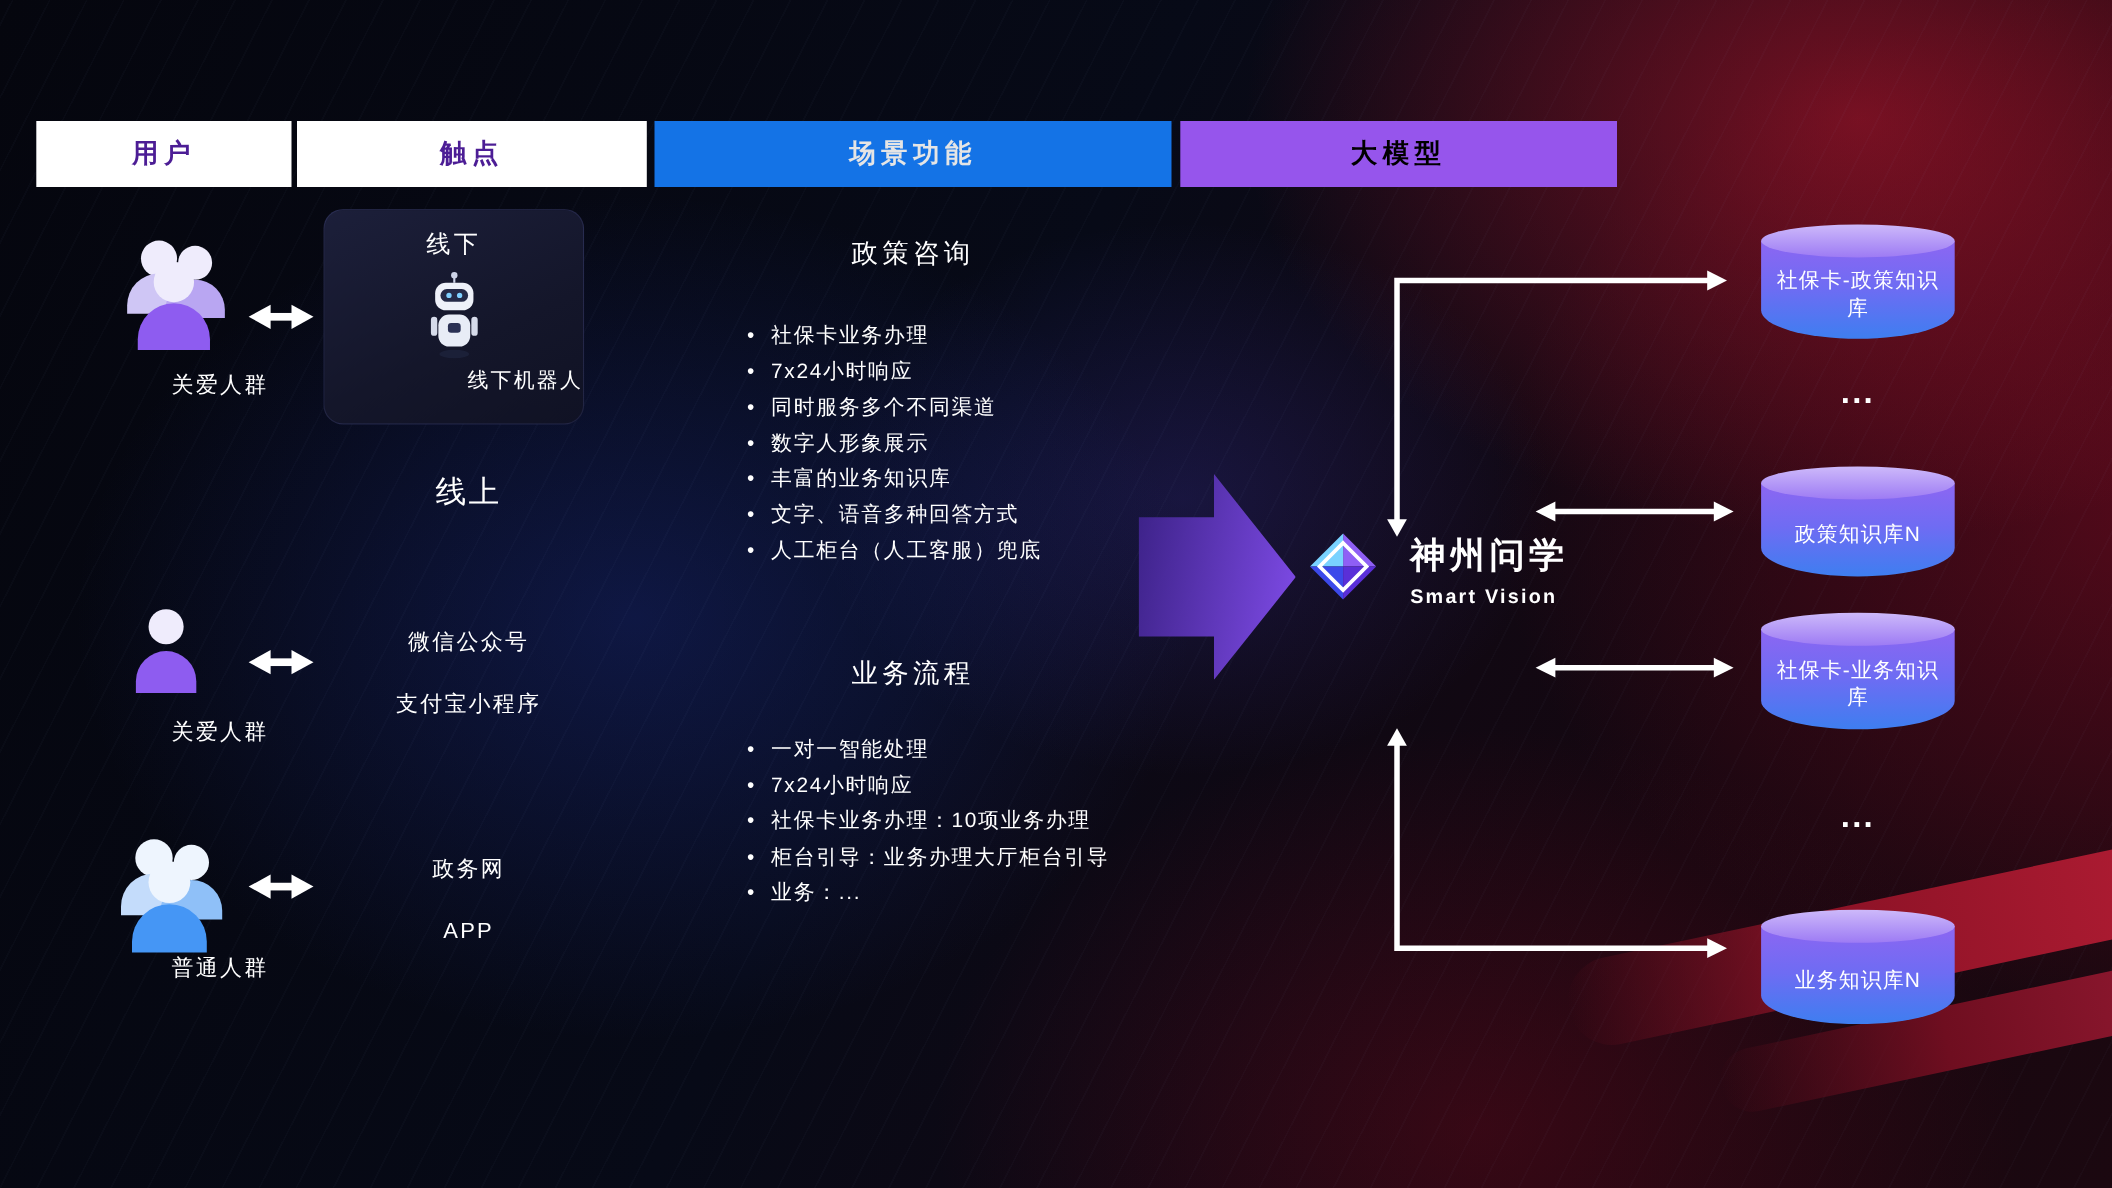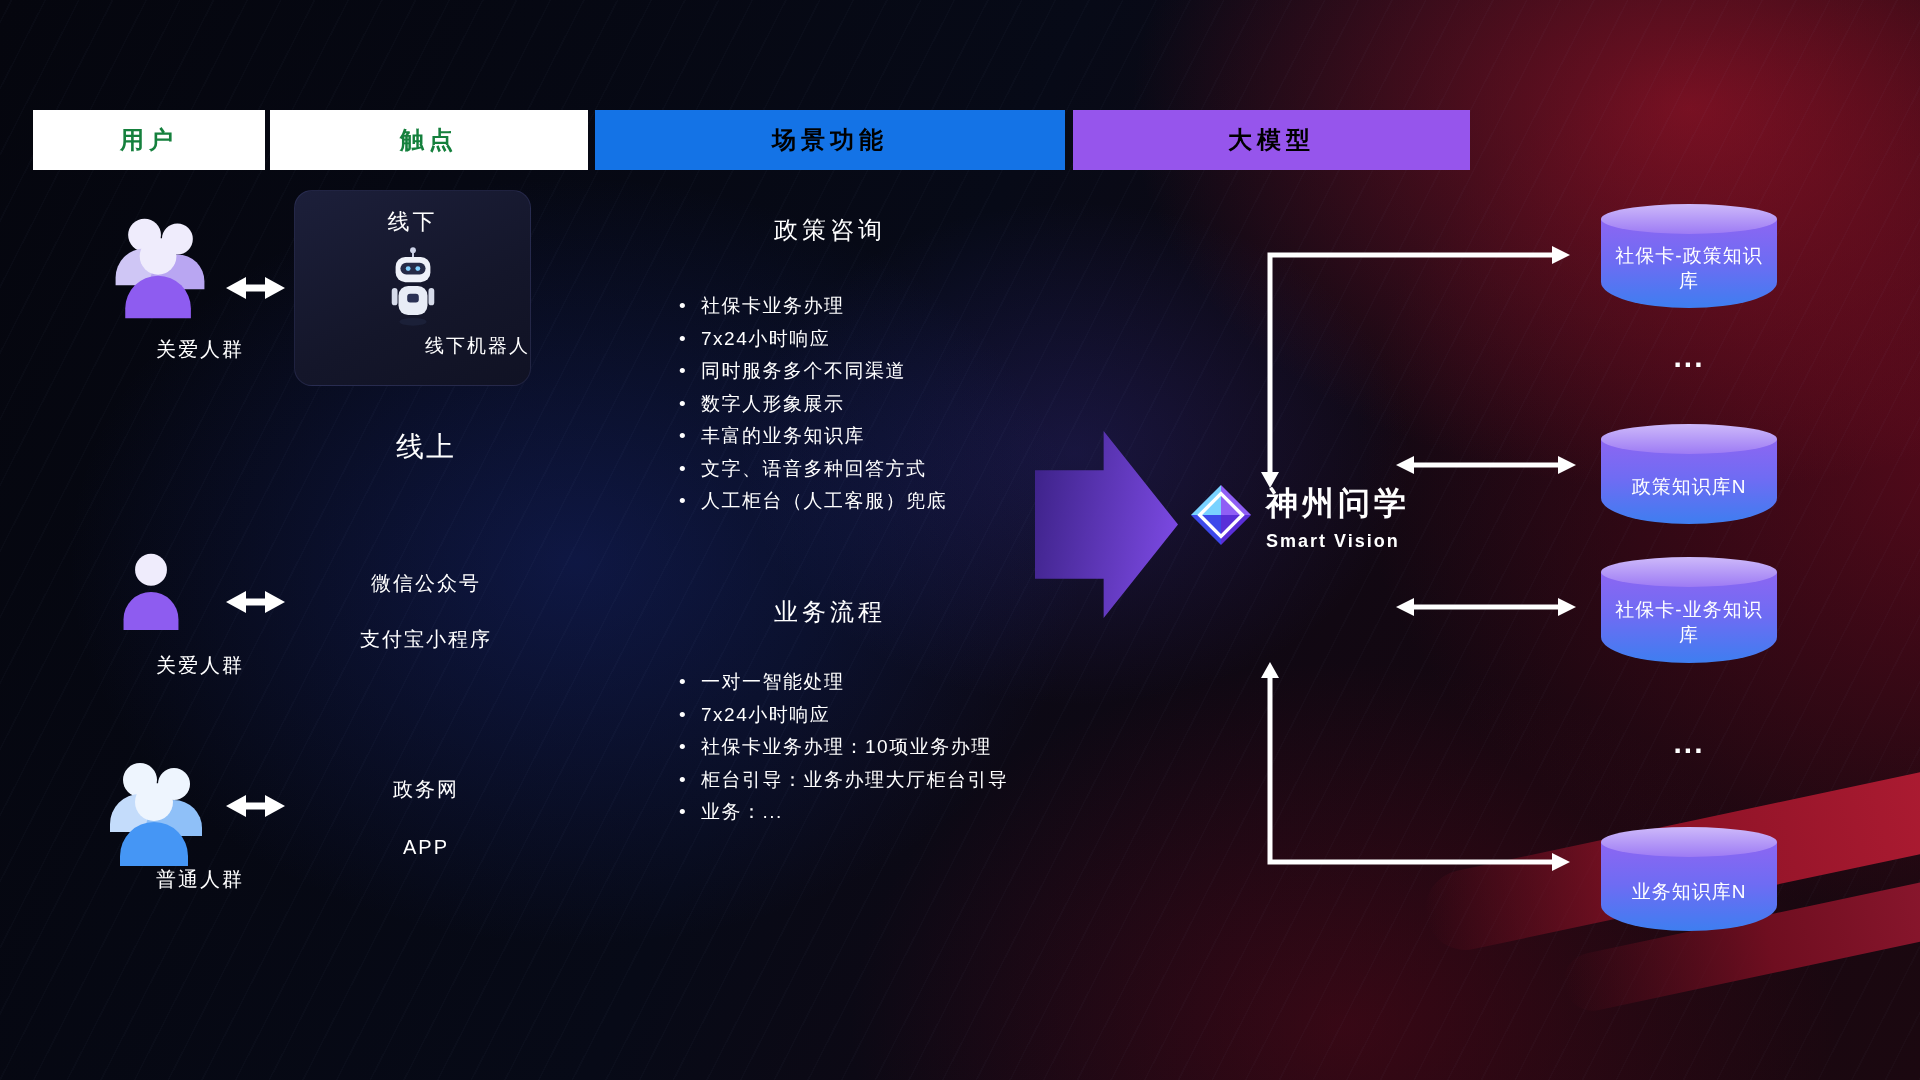--- a/index.html
+++ b/index.html
@@ -21,22 +21,22 @@
   .swoosh { position:absolute; border-radius:60px; transform:rotate(-12deg); z-index:1; }
   .s1 { left:1420px; top:820px; width:560px; height:80px;
     background:linear-gradient(90deg, rgba(130,15,35,0), #8c1226 45%, #b01c33); }
   .s2 { left:1560px; top:915px; width:420px; height:58px;
     background:linear-gradient(90deg, rgba(110,10,30,0), #6f0e20 50%, #901830); }
 
   .el { position:absolute; z-index:3; }
 
   .hdr { position:absolute; top:110px; height:60px; line-height:60px; text-align:center;
     font-size:24px; font-weight:bold; letter-spacing:5px; z-index:3; }
-  .hdr-light { background:#ffffff; color:#15803d; }
-  .hdr-blue { background:#1473e6; color:#000000; }
+  .hdr-light { background:#ffffff; color:#4c1d95; }
+  .hdr-blue { background:#1473e6; color:#e5e5e5; }
   .hdr-purple { background:#9655ec; color:#000000; }
 
   .c-label { text-align:right; font-size:20px; letter-spacing:2px; }
   .t-label { text-align:center; font-size:20px; letter-spacing:2px; width:264px; left:294px; }
   .t-big { font-size:28px; }
 
   .offline-card { left:294px; top:190px; width:237px; height:196px; border-radius:18px;
     background:linear-gradient(155deg, #1c1f3a 0%, #14162a 60%, #101224 100%);
     border:1px solid rgba(140,150,255,.12); }
   .offline-card .card-title { position:absolute; top:16px; left:0; right:0; text-align:center;
@@ -48,21 +48,21 @@
   .sc-title { text-align:center; font-size:24px; letter-spacing:4px; width:340px; left:660px; }
   .blist { list-style:none; }
   .blist li { position:relative; padding-left:24px; font-size:19px; letter-spacing:1.5px;
     height:32.5px; line-height:32.5px; white-space:nowrap; }
   .blist li::before { content:"\2022"; position:absolute; left:2px; top:0; }
 
   .flow-arrow { left:1035px; top:431px; width:143px; height:187px; z-index:2;
     background:linear-gradient(100deg, rgba(62,34,140,.92), rgba(135,80,245,.95));
     clip-path:polygon(0 21%, 48% 21%, 48% 0, 100% 50%, 48% 100%, 48% 79%, 0 79%); }
 
-  .logo { left:1188px; top:482px; display:flex; align-items:center; gap:12px; }
+  .logo { left:1188px; top:482px; display:flex; align-items:center; gap:28px; }
   .logo .name { font-size:32px; font-weight:bold; letter-spacing:4px; }
   .logo .sub { font-size:18px; font-weight:600; letter-spacing:2px; margin-top:5px; }
 
   .db { left:1601px; width:176px; }
   .db-top { position:absolute; left:0; right:0; top:0; height:30px; border-radius:50%;
     background:linear-gradient(180deg,#cdb9fa,#9d7bf4); z-index:2; }
   .db-body { position:absolute; left:0; right:0; top:15px; bottom:0;
     background:linear-gradient(180deg,#8d66f2 0%, #6e6cf3 48%, #3e7ef0 100%);
     border-radius:0 0 50% 50% / 0 0 26px 26px; }
   .db-label { position:absolute; left:6px; right:6px; top:30px; bottom:4px; z-index:3;

